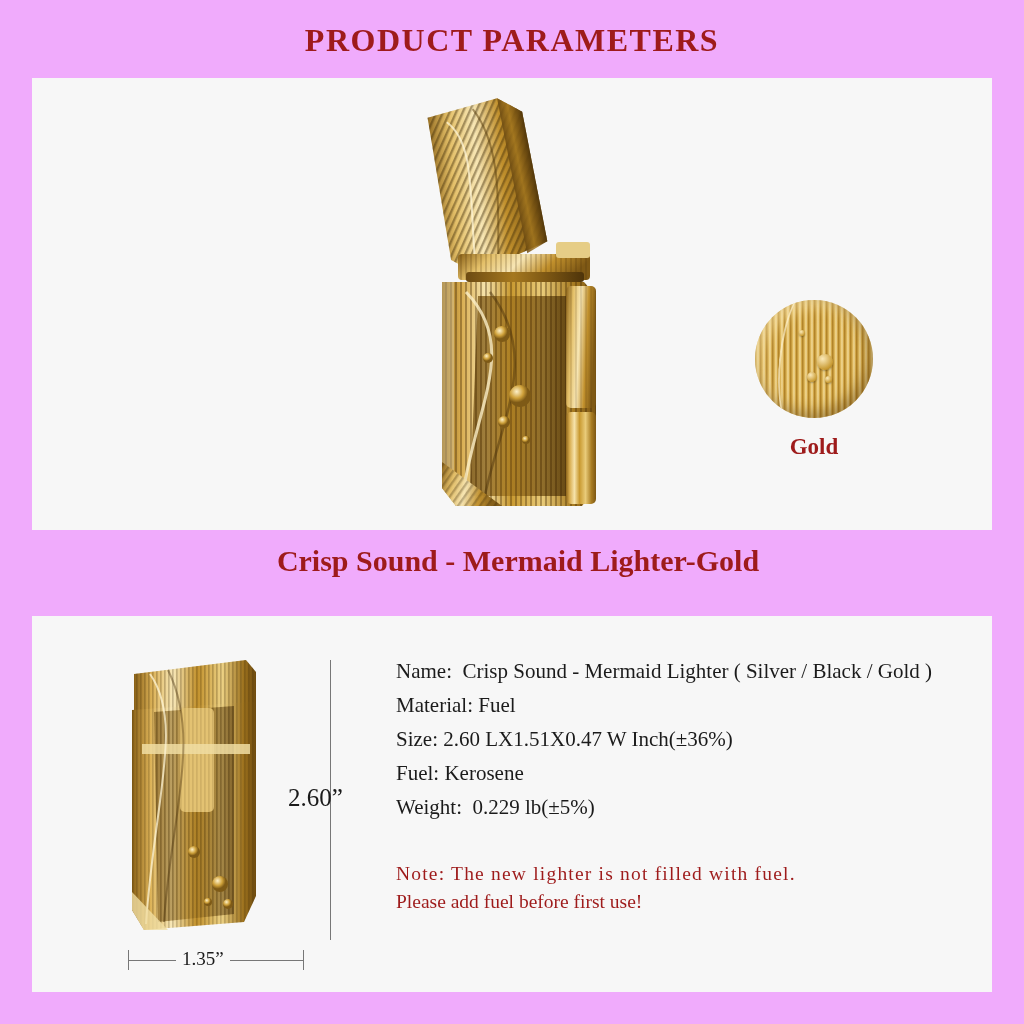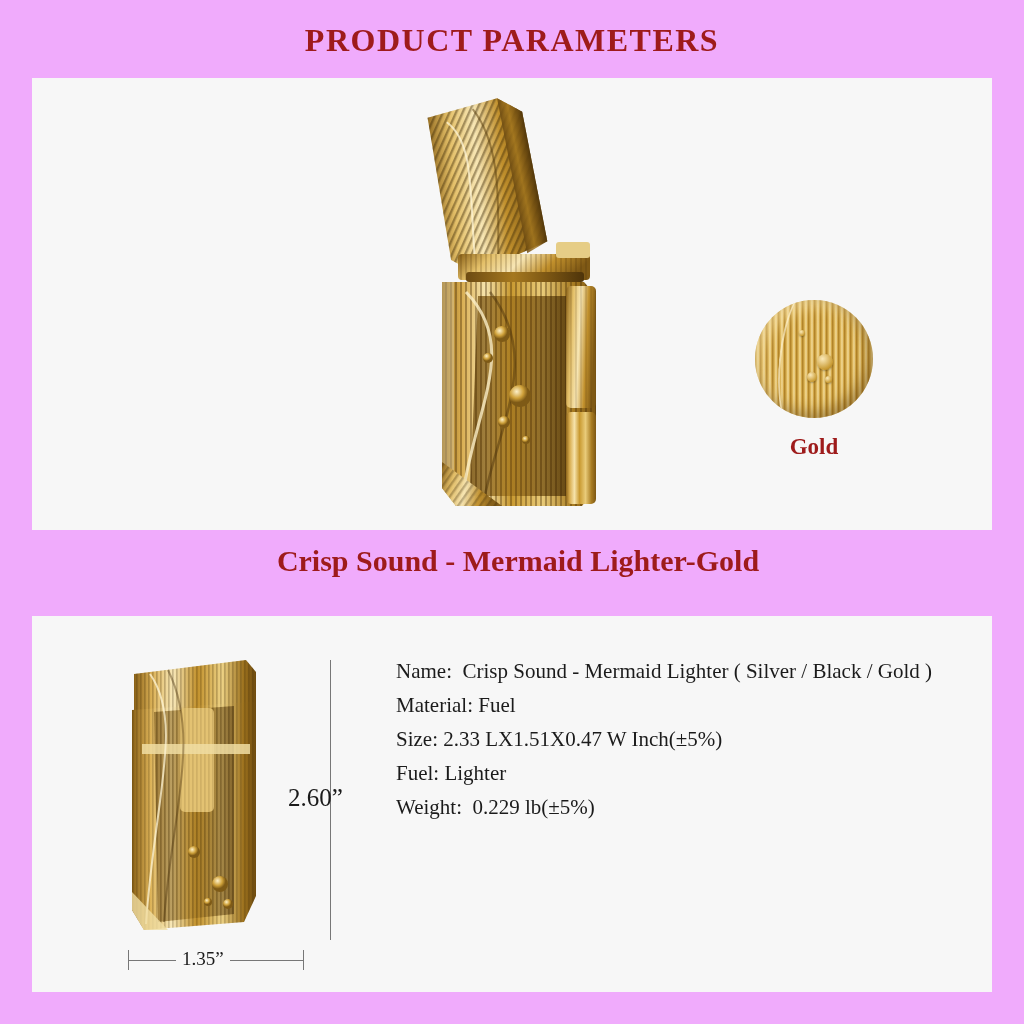--- a/index.html
+++ b/index.html
@@ -369,20 +369,24 @@
 
       <div class="dim-h-line"></div>
       <div class="dim-h-tick-l"></div>
       <div class="dim-h-tick-r"></div>
       <div class="dim-h-label">1.35”</div>
     </div>
 
     <div class="spec-text">
       <div class="spec-line">Name:  Crisp Sound - Mermaid Lighter ( Silver / Black / Gold )</div>
       <div class="spec-line">Material: Fuel</div>
-      <div class="spec-line">Size: 2.33 LX1.51X0.47 W Inch(±5%)</div>
-      <div class="spec-line">Fuel: Lighter</div>
+      <div class="spec-line">Size: 2.60 LX1.51X0.47 W Inch(±36%)</div>
+      <div class="spec-line">Fuel: Kerosene</div>
       <div class="spec-line">Weight:  0.229 lb(±5%)</div>
 
+      <div class="spec-note">
+        <div class="note-line-1">Note: The new lighter is not filled with fuel.</div>
+        <div>Please add fuel before first use!</div>
+      </div>
     </div>
   </div>
 
 </div>
 
 </body></html>

